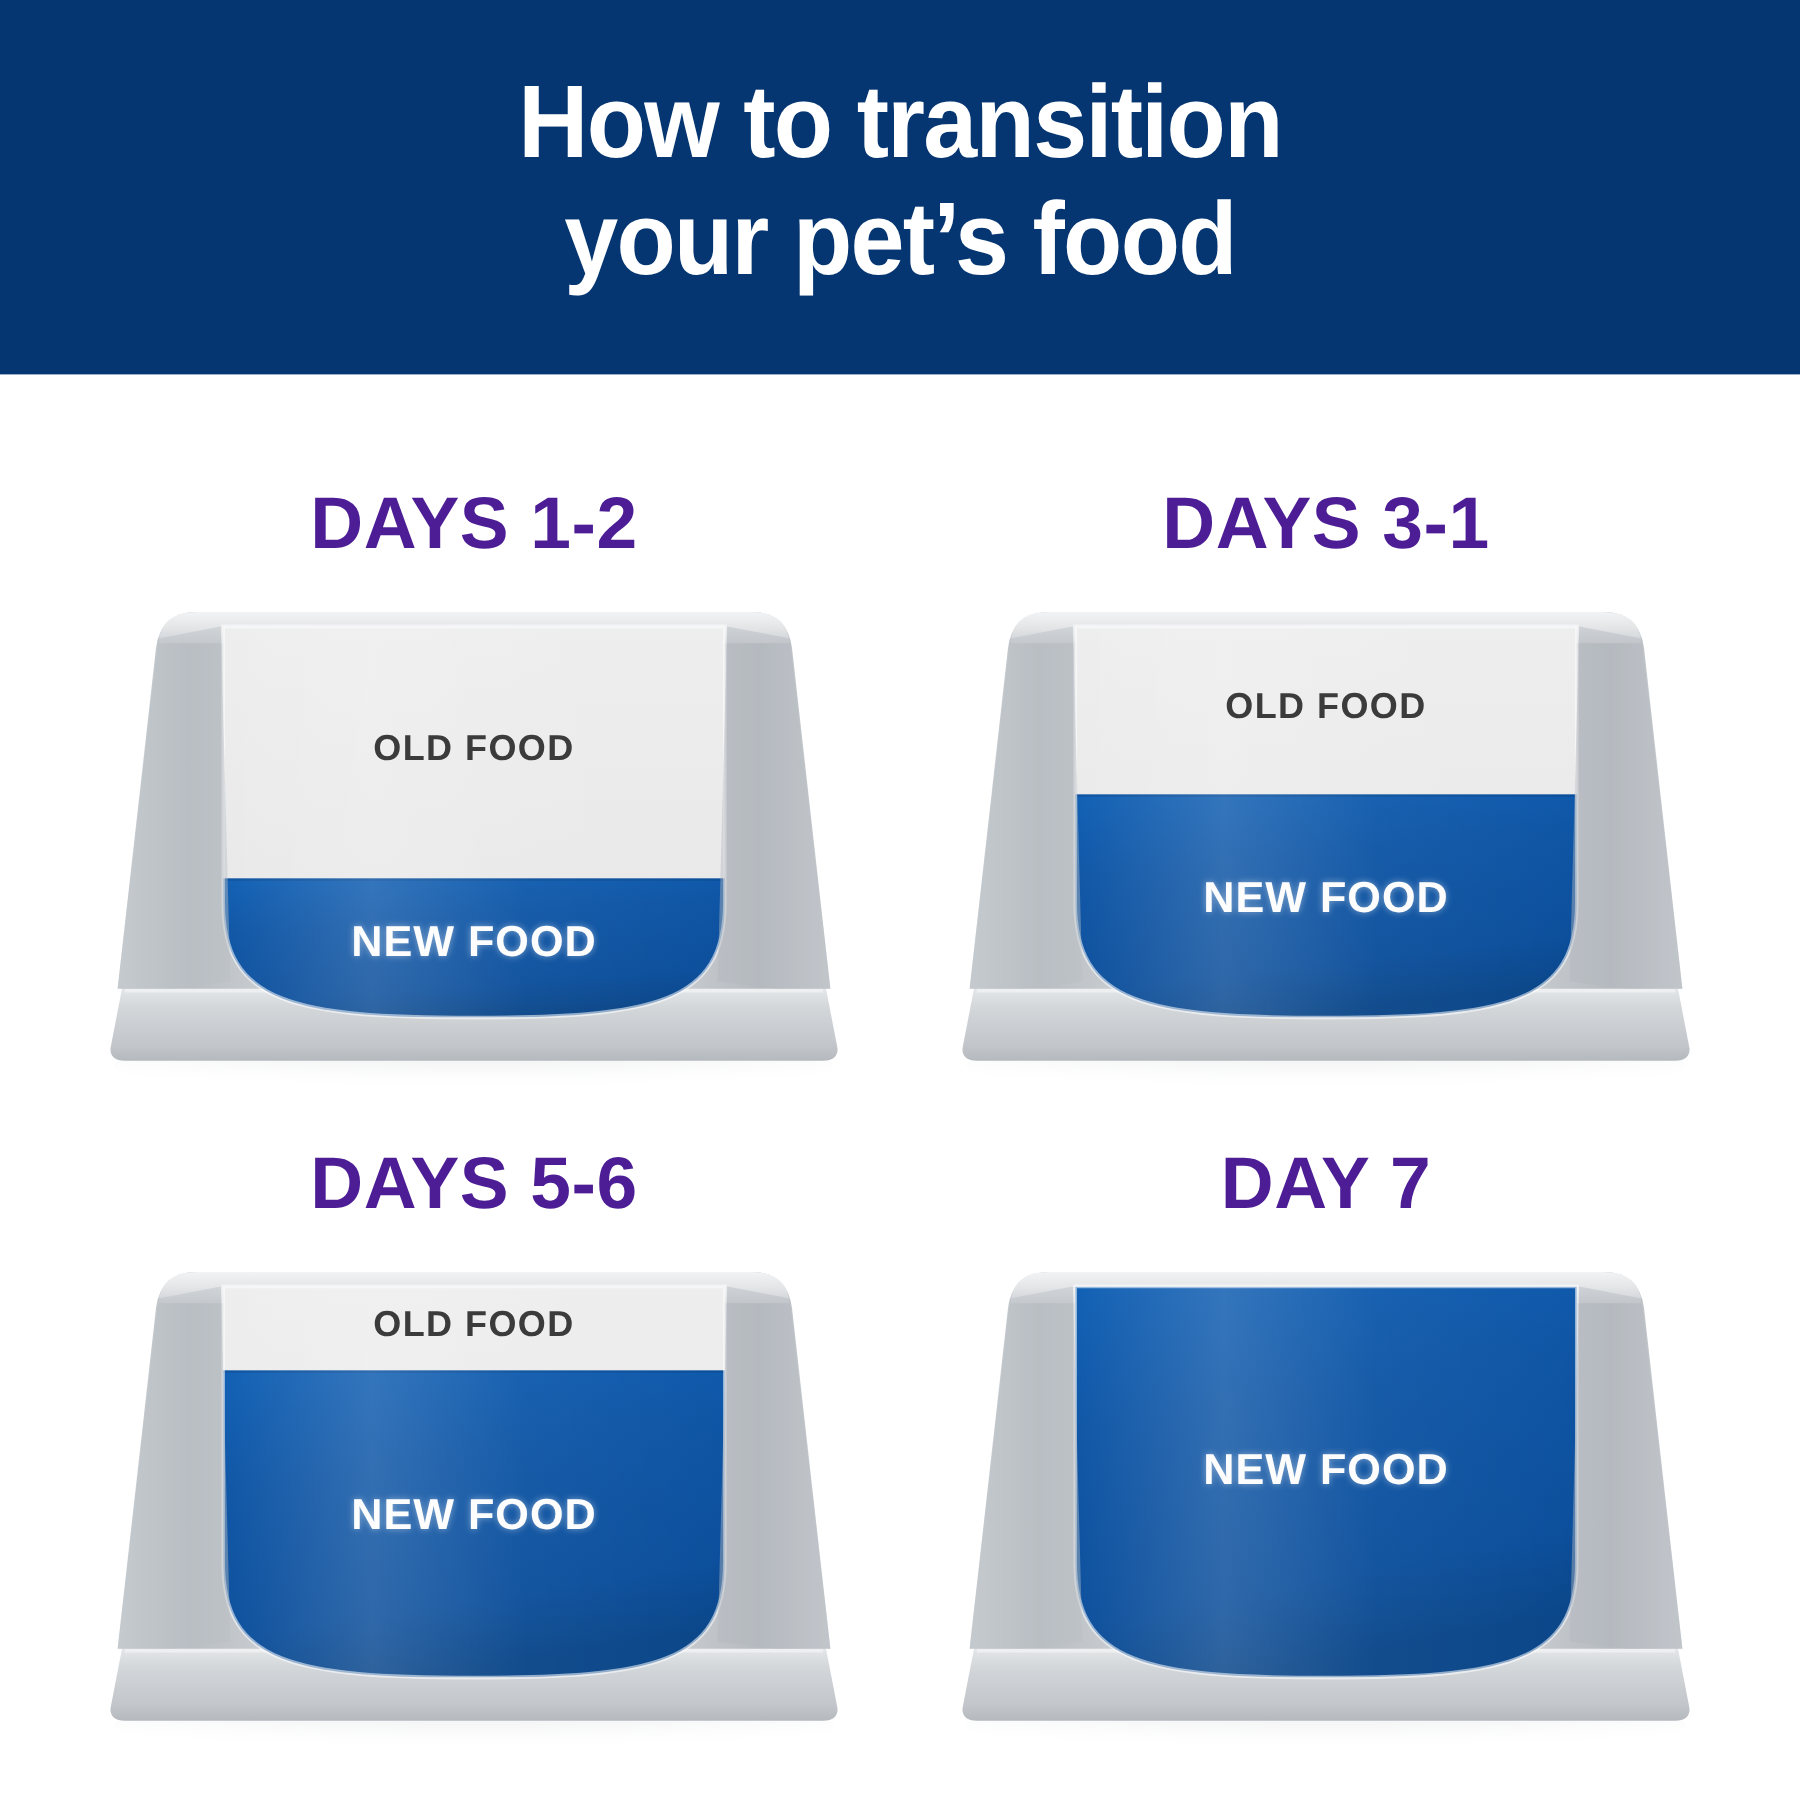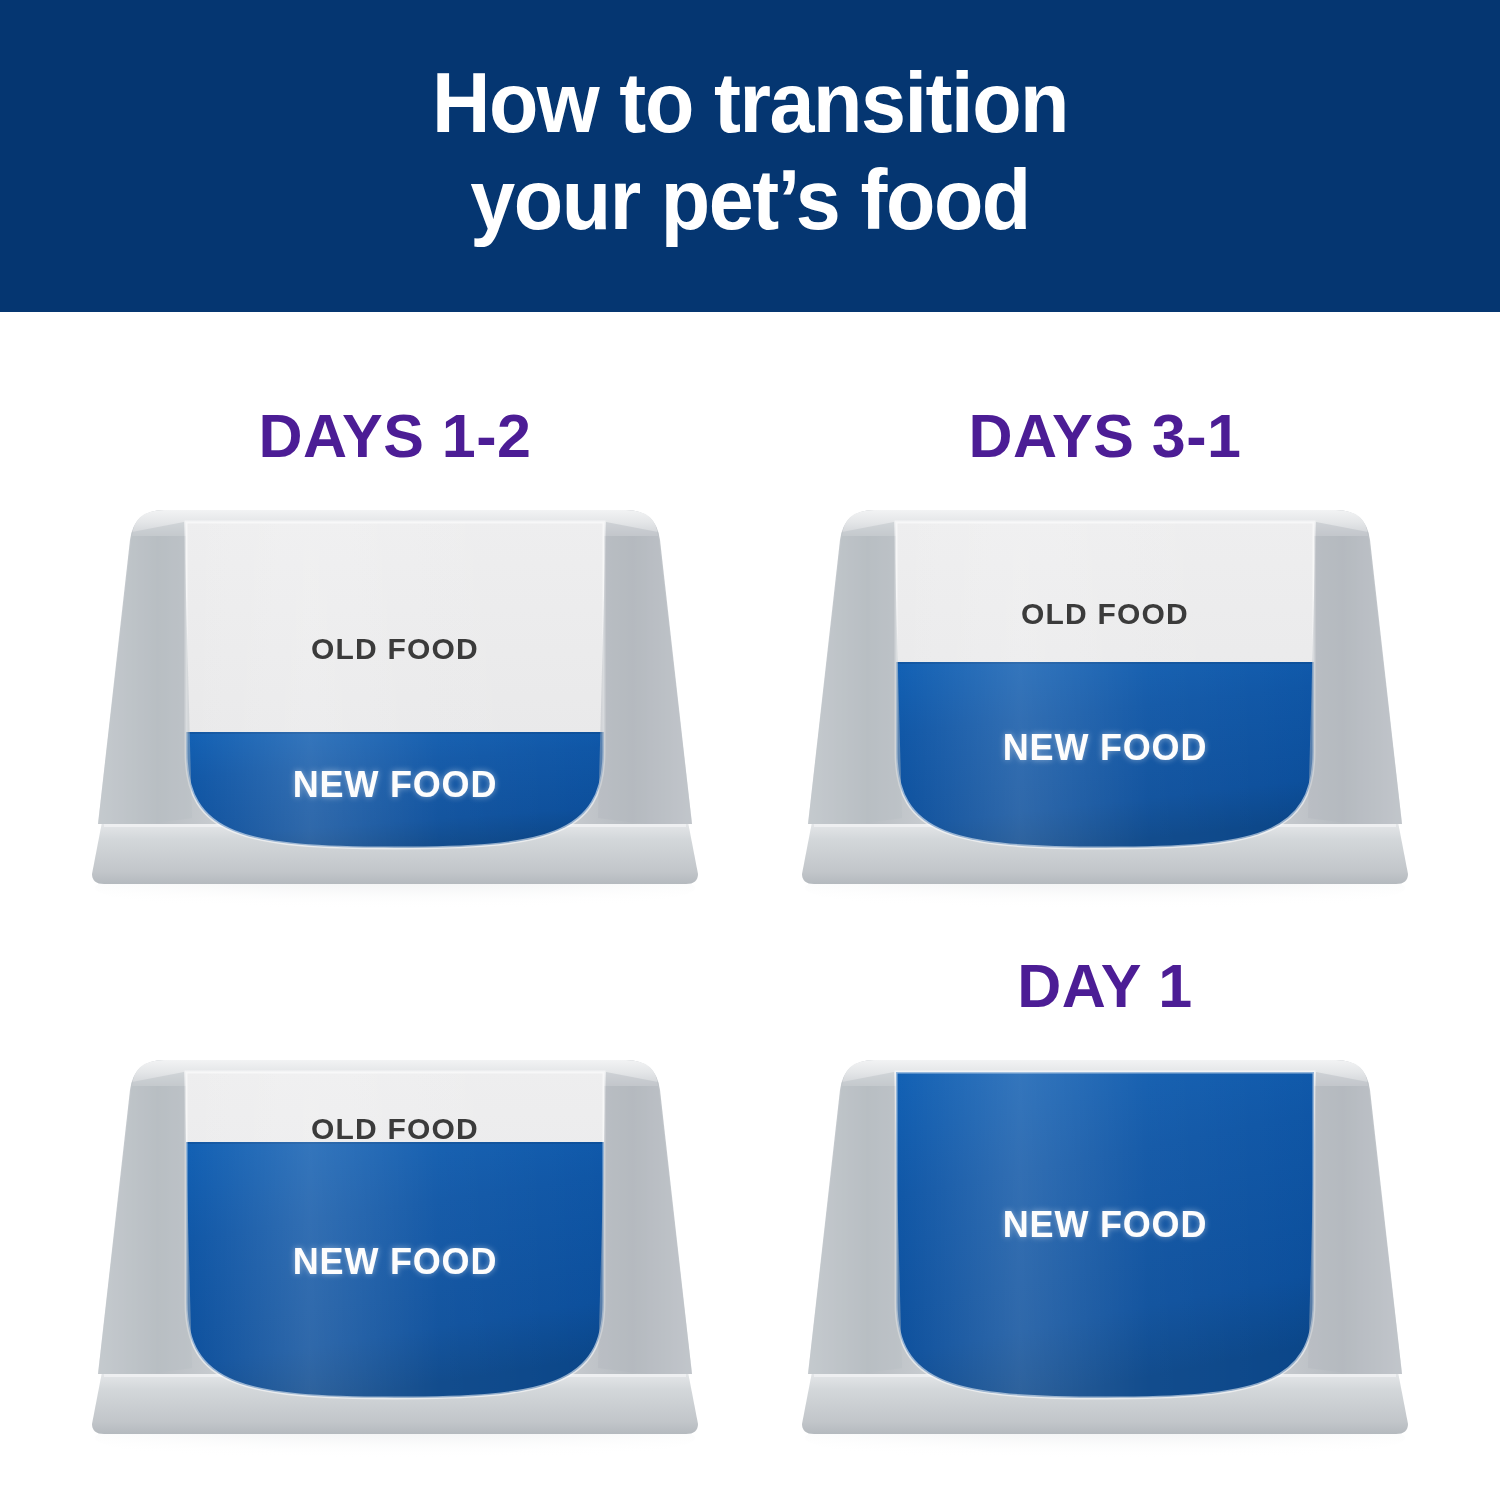--- a/index.html
+++ b/index.html
@@ -104,21 +104,20 @@
     text-align: center;
     font-family: "Liberation Sans", sans-serif;
     font-weight: bold;
     white-space: nowrap;
     pointer-events: none;
   }
   .label-old {
     color: #3b3b3b;
     font-size: 30px;
     letter-spacing: 1.2px;
-    margin-top: 25px;
   }
   .label-new {
     color: #fdfdfd;
     font-size: 36px;
     letter-spacing: 0.8px;
     text-shadow: 0 0 6px rgba(255,255,255,0.45);
   }
 </style>
 </head>
 <body>
@@ -304,20 +303,21 @@
              L 102 326 L 54 332 L 8 332 Z" fill="#b9bec4" opacity="0.45"></path>
     <path d="M 568 40 L 516 30
              L 508 326 L 556 332 L 602 332 Z" fill="#b4b9bf" opacity="0.45"></path>
   </svg>
           <div class="label label-old" style="top: 80px;">OLD FOOD</div>
           <div class="label label-new" style="top: 235.28px;">NEW FOOD</div>
         </div>
     </div>
 
     <div class="panel panel-r1 panel-c0">
+      <div class="panel-heading">DAYS 5-6</div>
       <div class="bowl-wrap">
           <svg class="bowl-svg" viewBox="0 0 610 420">
     <defs>
       <linearGradient id="gBody_b2" x1="0" y1="0" x2="1" y2="0">
         <stop offset="0" stop-color="#cfd3d7"></stop>
         <stop offset="0.10" stop-color="#b9bec3"></stop>
         <stop offset="0.30" stop-color="#d6d9dc"></stop>
         <stop offset="0.50" stop-color="#dfe1e3"></stop>
         <stop offset="0.72" stop-color="#d2d5d9"></stop>
         <stop offset="0.90" stop-color="#b6bbc0"></stop>
@@ -392,21 +392,21 @@
              L 102 326 L 54 332 L 8 332 Z" fill="#b9bec4" opacity="0.45"></path>
     <path d="M 568 40 L 516 30
              L 508 326 L 556 332 L 602 332 Z" fill="#b4b9bf" opacity="0.45"></path>
   </svg>
           <div class="label label-old" style="top: 45px;">OLD FOOD</div>
           <div class="label label-new" style="top: 198.88px;">NEW FOOD</div>
         </div>
     </div>
 
     <div class="panel panel-r1 panel-c1">
-      <div class="panel-heading">DAY 1</div>
+      <div class="panel-heading">DAY 7</div>
       <div class="bowl-wrap">
           <svg class="bowl-svg" viewBox="0 0 610 420">
     <defs>
       <linearGradient id="gBody_b3" x1="0" y1="0" x2="1" y2="0">
         <stop offset="0" stop-color="#cfd3d7"></stop>
         <stop offset="0.10" stop-color="#b9bec3"></stop>
         <stop offset="0.30" stop-color="#d6d9dc"></stop>
         <stop offset="0.50" stop-color="#dfe1e3"></stop>
         <stop offset="0.72" stop-color="#d2d5d9"></stop>
         <stop offset="0.90" stop-color="#b6bbc0"></stop>

